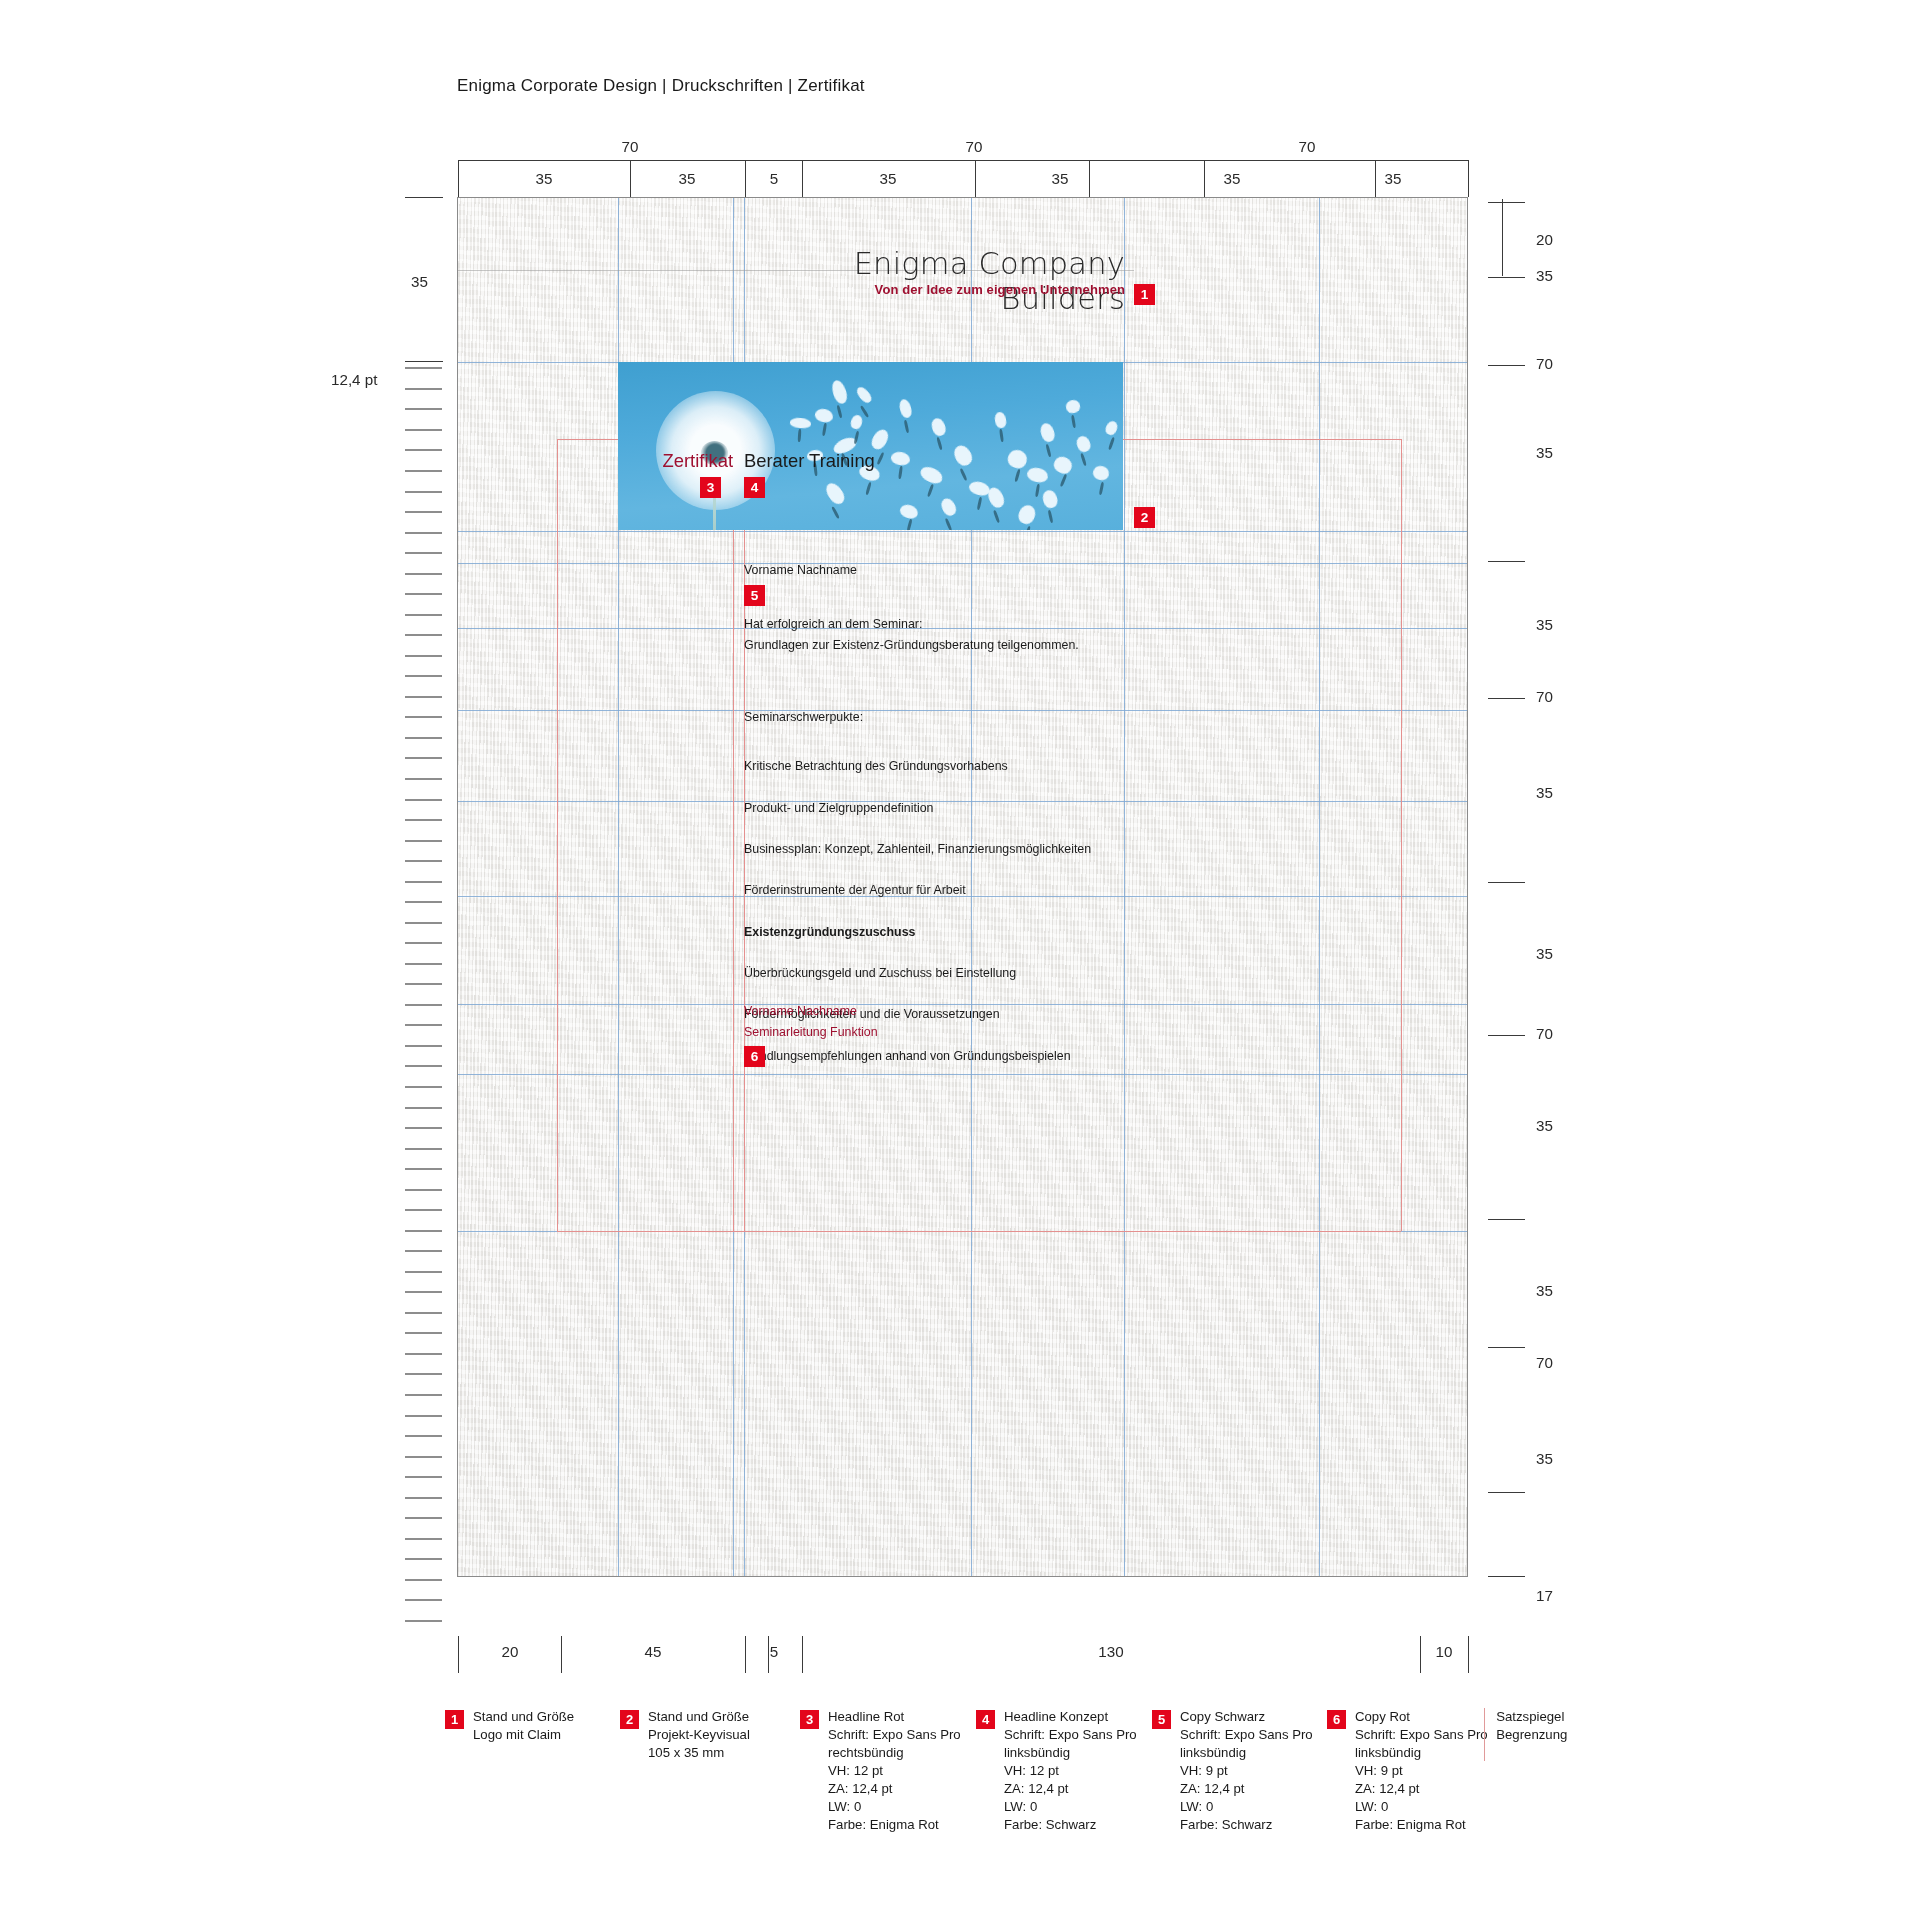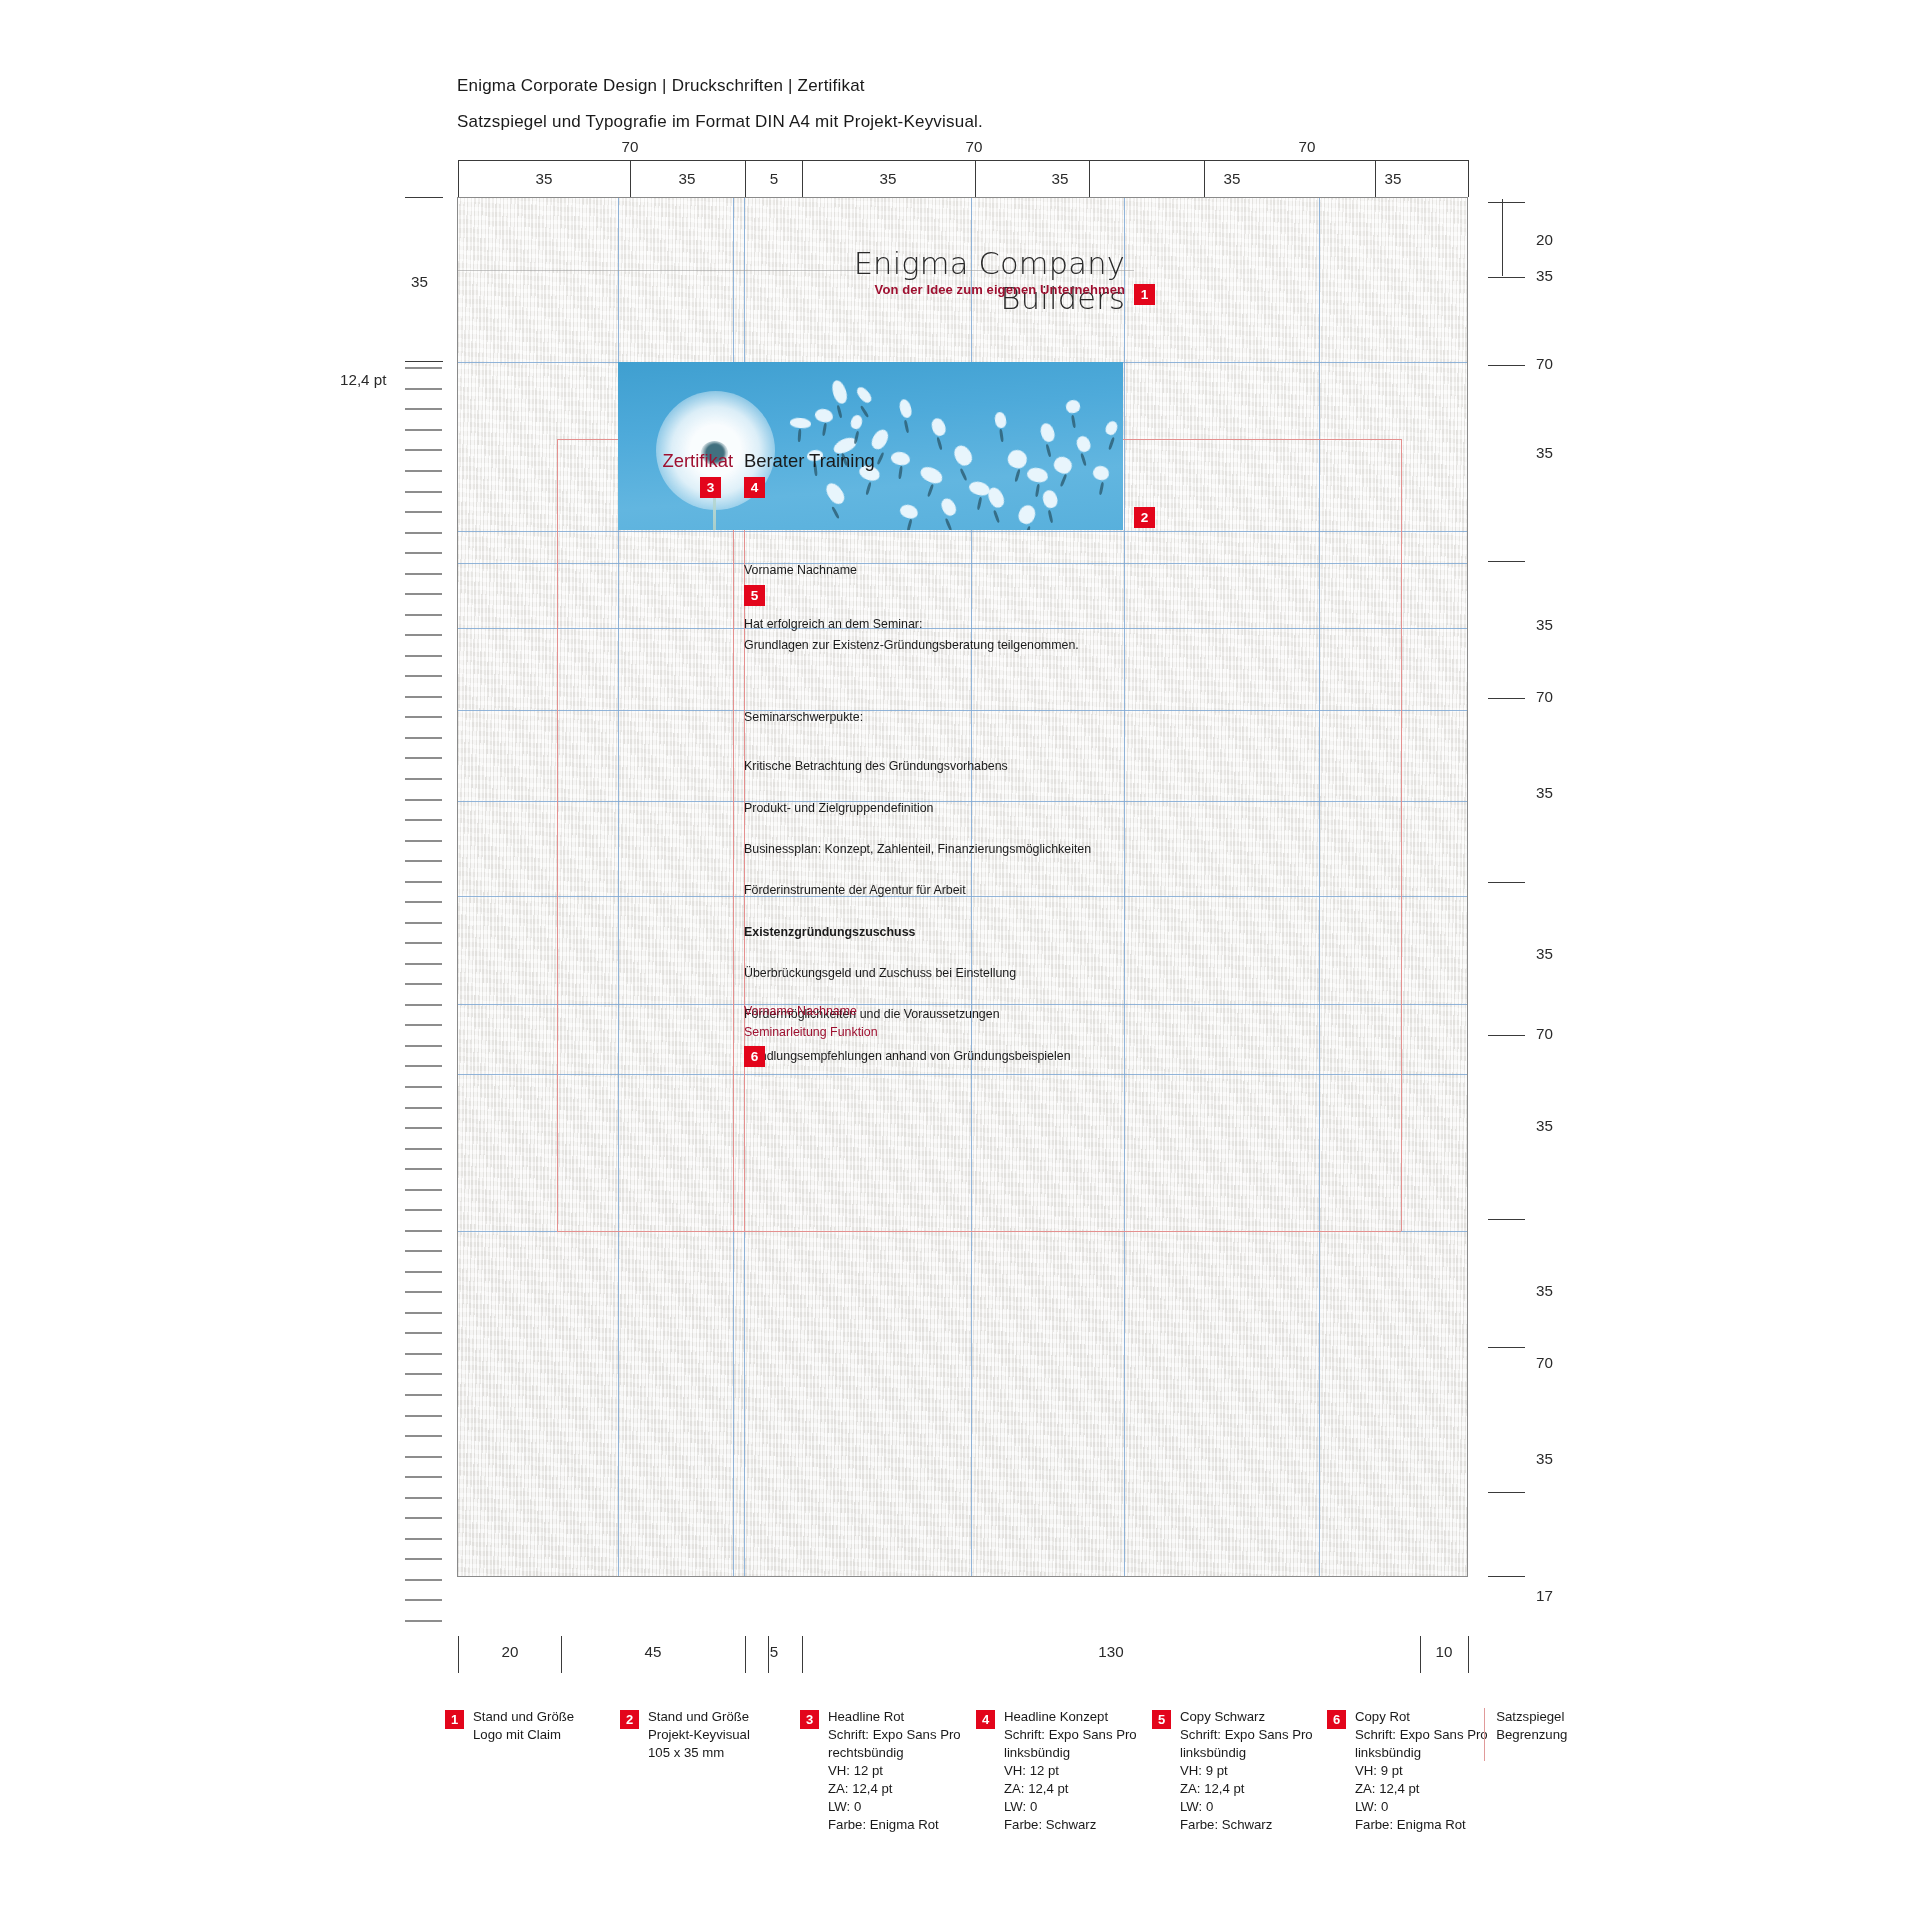--- a/index.html
+++ b/index.html
@@ -104,21 +104,20 @@
     color:#fff;font-size:13px;font-weight:bold;line-height:19px;text-align:center;}
   .legend-text{margin-left:28px;font-size:13.2px;line-height:18px;color:#1a1a1a;}
   #satzspiegel-note{position:absolute;left:1039px;top:0;padding-left:11.2px;border-left:0.8px solid #e09a9a;
     font-size:13.2px;line-height:18px;color:#1a1a1a;height:53px;}
 </style>
 </head>
 <body>
 
 <div class="abs" id="doc-header">
   <div class="line1">Enigma Corporate Design | Druckschriften | Zertifikat</div>
-  <div class="line2">Satzspiegel und Typografie im Format DIN A4 mit Projekt-Keyvisual.</div>
 </div>
 
 <div id="top-ruler">
     <div class="rule-line" style="left: 458px; top: 160px; width: 344px; height: 0.8px;"></div>
     <div class="rule-num" style="left: 606px; top: 138px; width: 48px; background: rgb(255, 255, 255);">70</div>
     <div class="rule-line" style="left: 802px; top: 160px; width: 344px; height: 0.8px;"></div>
     <div class="rule-num" style="left: 950px; top: 138px; width: 48px; background: rgb(255, 255, 255);">70</div>
     <div class="rule-line" style="left: 1146px; top: 160px; width: 322px; height: 0.8px;"></div>
     <div class="rule-num" style="left: 1283px; top: 138px; width: 48px; background: rgb(255, 255, 255);">70</div>
     <div class="rule-num" style="left: 520px; top: 170px; width: 48px;">35</div>
@@ -198,21 +197,21 @@
     <div class="base-tick" style="left: 405px; top: 1435px;"></div>
     <div class="base-tick" style="left: 405px; top: 1456px;"></div>
     <div class="base-tick" style="left: 405px; top: 1476px;"></div>
     <div class="base-tick" style="left: 405px; top: 1497px;"></div>
     <div class="base-tick" style="left: 405px; top: 1517px;"></div>
     <div class="base-tick" style="left: 405px; top: 1538px;"></div>
     <div class="base-tick" style="left: 405px; top: 1558px;"></div>
     <div class="base-tick" style="left: 405px; top: 1579px;"></div>
     <div class="base-tick" style="left: 405px; top: 1599px;"></div>
     <div class="base-tick" style="left: 405px; top: 1620px;"></div>
-    <div class="rule-num-l" style="left: 340px; top: 371px;">12,4 pt</div>
+    <div class="rule-num-l" style="left: 331px; top: 371px;">12,4 pt</div>
   </div>
 
 <div id="right-ruler">
     <div class="tick-h" style="left: 1488px; top: 202px; width: 37px;"></div>
     <div class="tick-h" style="left: 1488px; top: 277px; width: 37px;"></div>
     <div class="tick-h" style="left: 1488px; top: 365px; width: 37px;"></div>
     <div class="tick-h" style="left: 1488px; top: 561px; width: 37px;"></div>
     <div class="tick-h" style="left: 1488px; top: 698px; width: 37px;"></div>
     <div class="tick-h" style="left: 1488px; top: 882px; width: 37px;"></div>
     <div class="tick-h" style="left: 1488px; top: 1035px; width: 37px;"></div>

